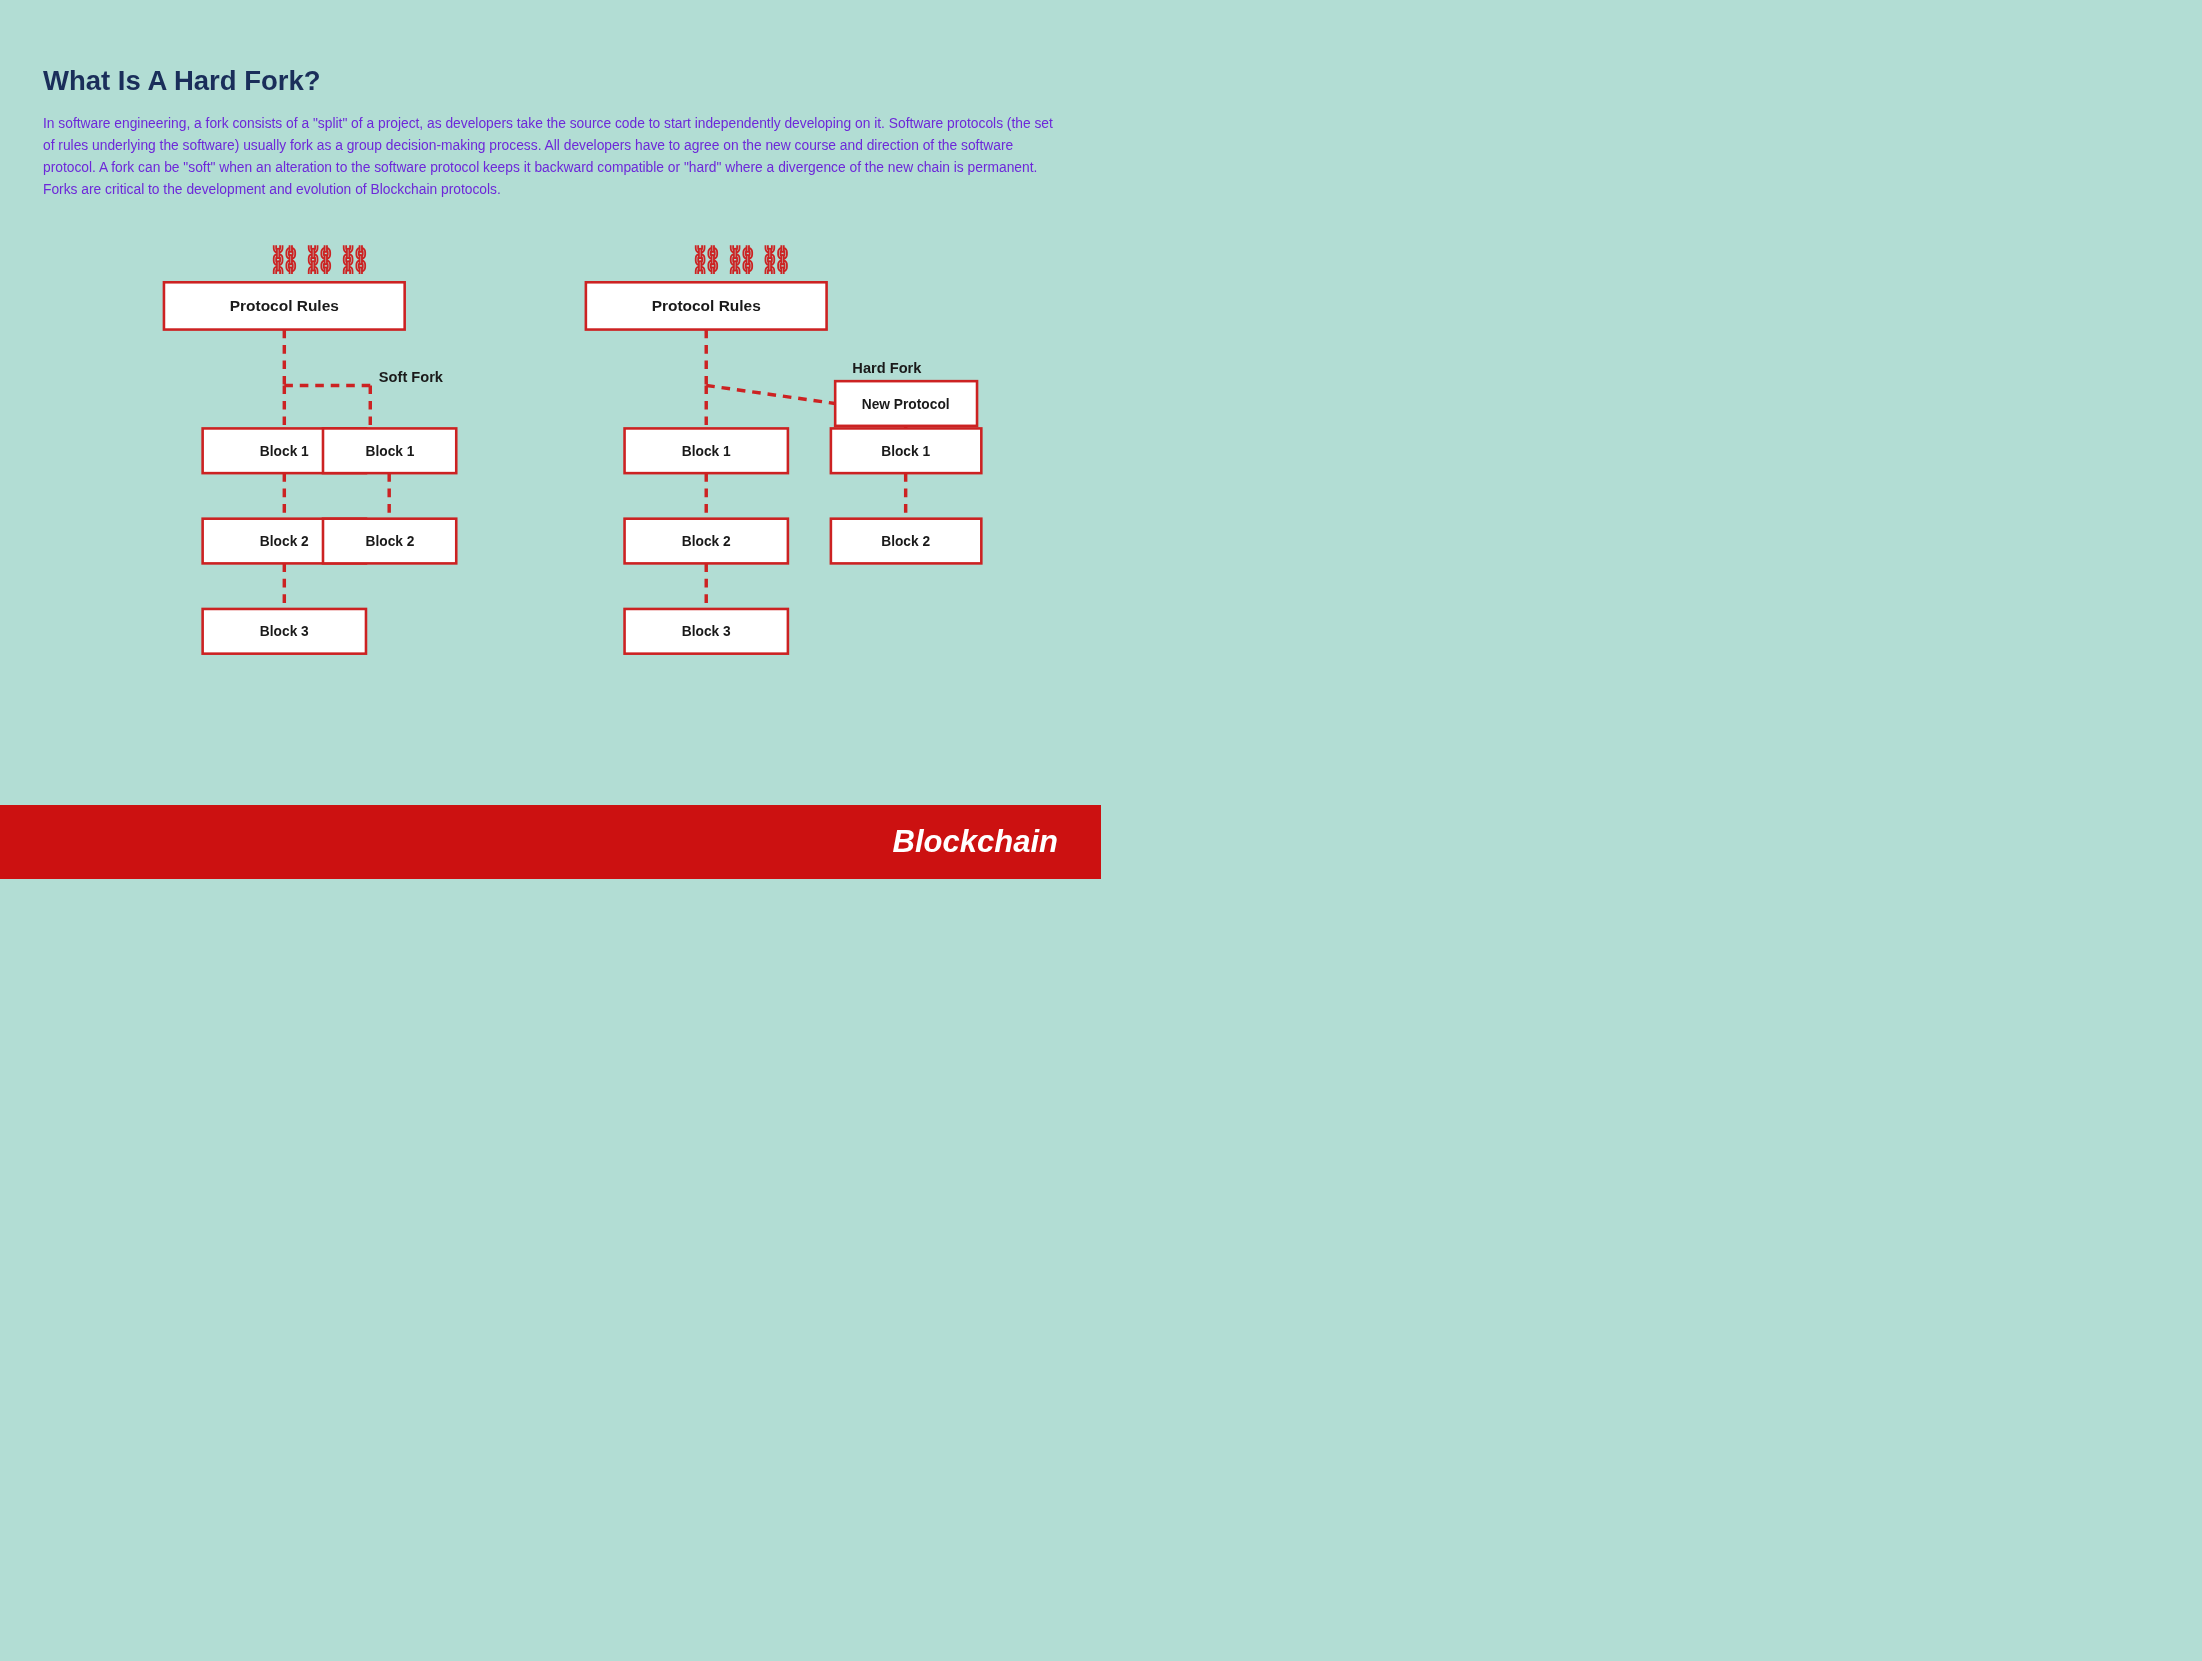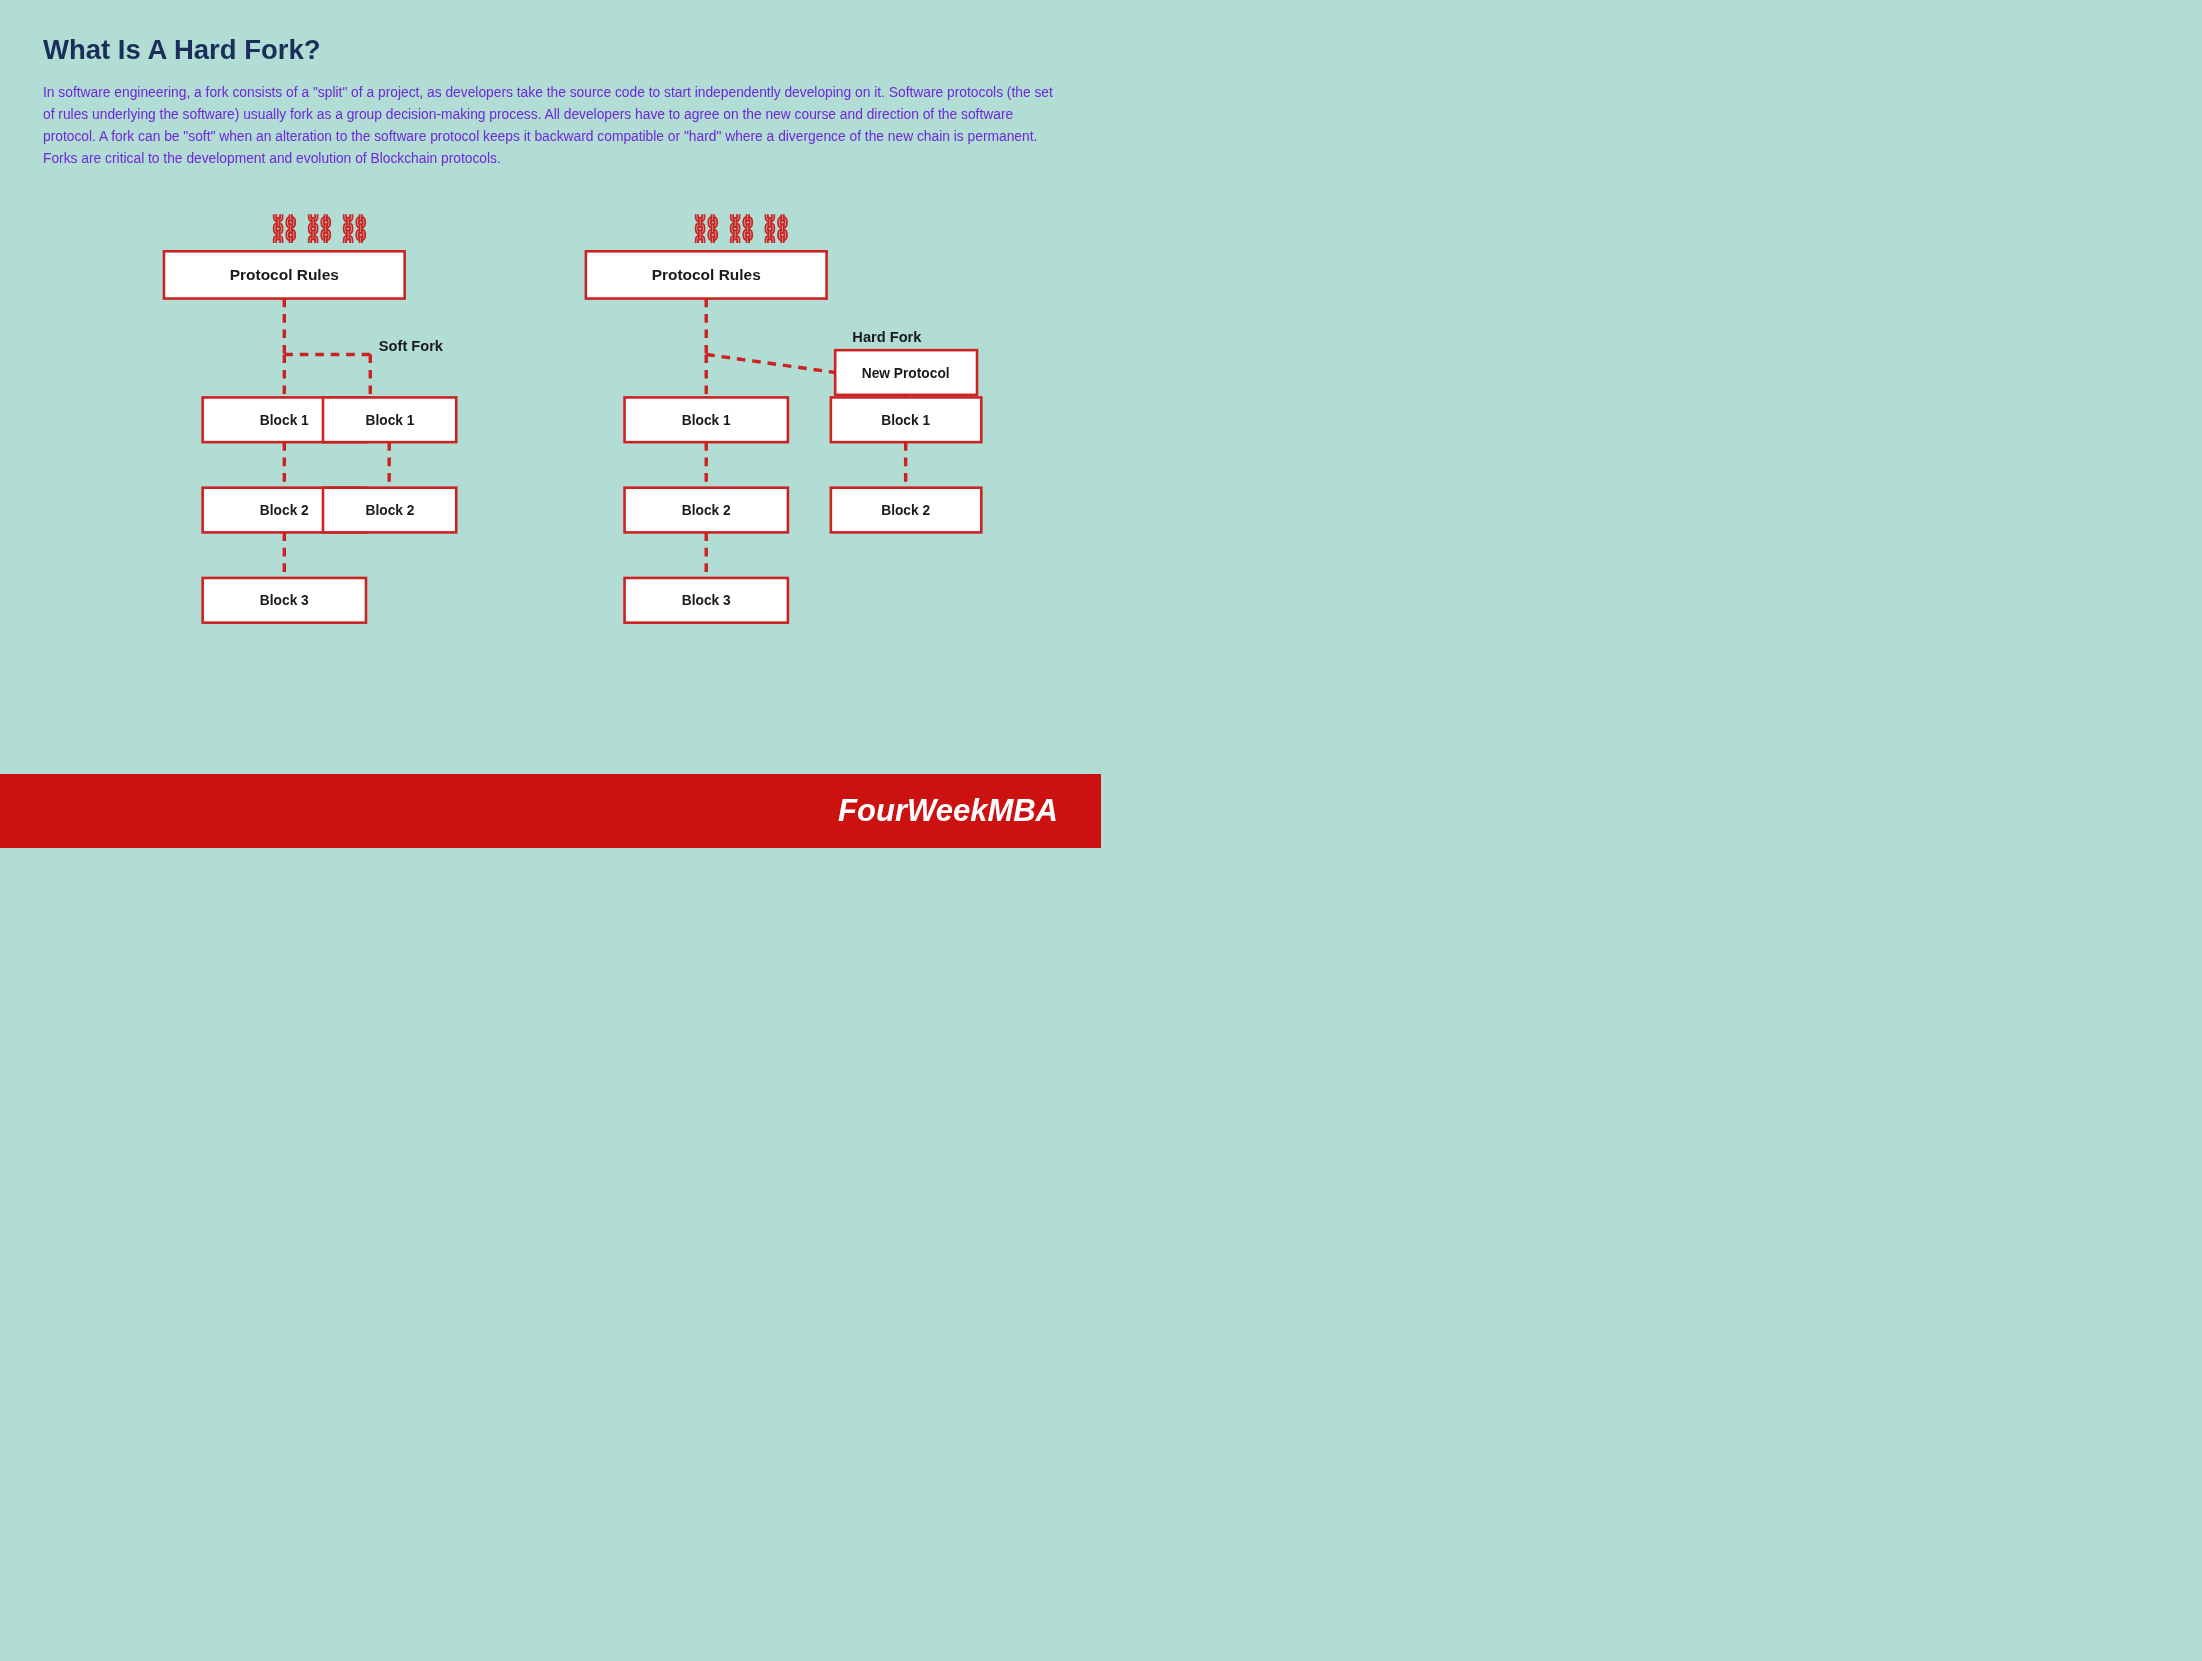--- a/index.html
+++ b/index.html
@@ -10,20 +10,21 @@
       width: 1101px;
       min-height: 831px;
       position: relative;
       overflow: hidden;
     }
 
     .main-container {
       background-color: #b2ddd4;
       padding: 34px 43px 0 43px;
       position: relative;
+      margin-top: 31px;
     }
 
     .title {
       font-size: 27.5px;
       font-weight: 900;
       color: #1a2e5a;
       margin-bottom: 15.5px;
     }
 
     .description {
@@ -158,15 +159,15 @@
 
         <rect x="75" y="435" width="190" height="52" fill="white" stroke="#cc2222" stroke-width="3"></rect>
         <text x="170" y="467" text-anchor="middle" font-size="16" font-weight="900" fill="#1a1a1a">Block 3</text>
       </svg>
     </div>
 
   </div>
 </div>
 
 <div class="footer">
-  <span class="footer-brand">FourWeekMBA</span>
+  <span class="footer-brand">Blockchain</span>
 </div>
 
 
 </body></html>

